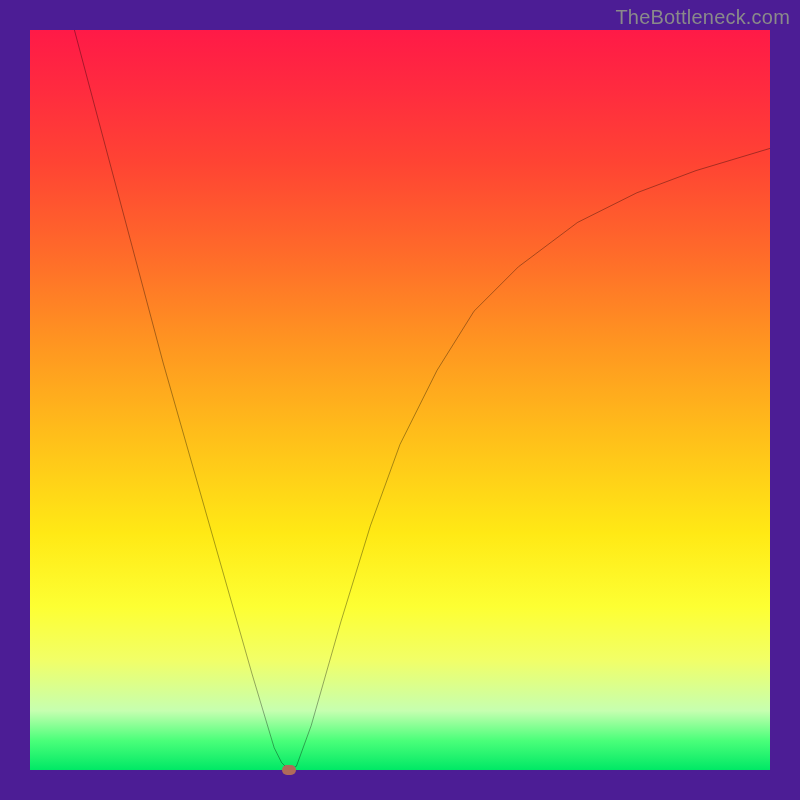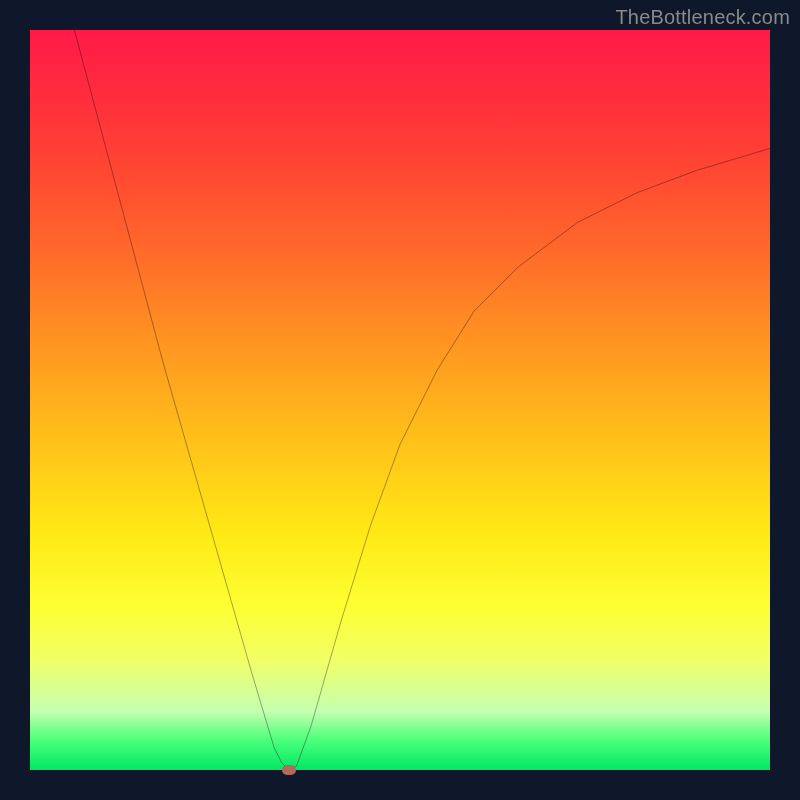--- a/index.html
+++ b/index.html
@@ -1,20 +1,20 @@
 <!DOCTYPE html>
 <html><head>
 <meta charset="utf-8">
 <style>
   * { margin: 0; padding: 0; box-sizing: border-box; }
   html, body { width: 800px; height: 800px; overflow: hidden; }
   .frame {
     width: 800px;
     height: 800px;
-    background: #0f172a;
+    background: #4c1d95;
     position: relative;
   }
   .plot-area {
     position: absolute;
     left: 30px;
     top: 30px;
     width: 740px;
     height: 740px;
     background: linear-gradient(to bottom,
       #ff1a47 0%,

